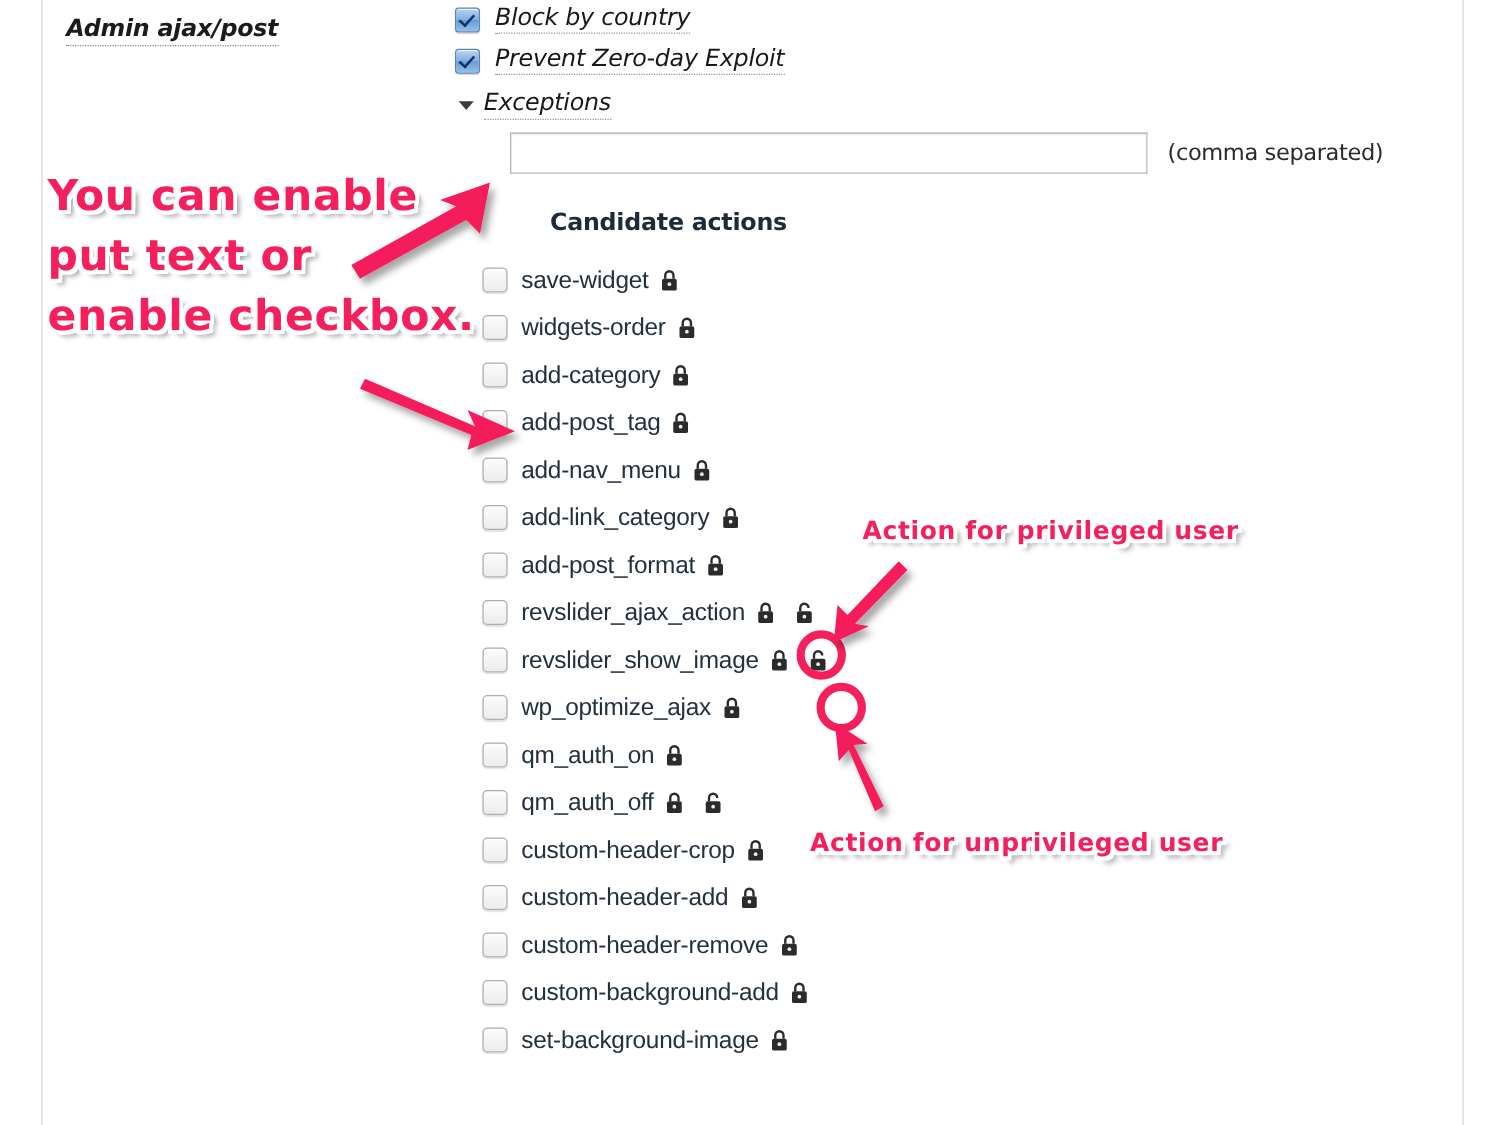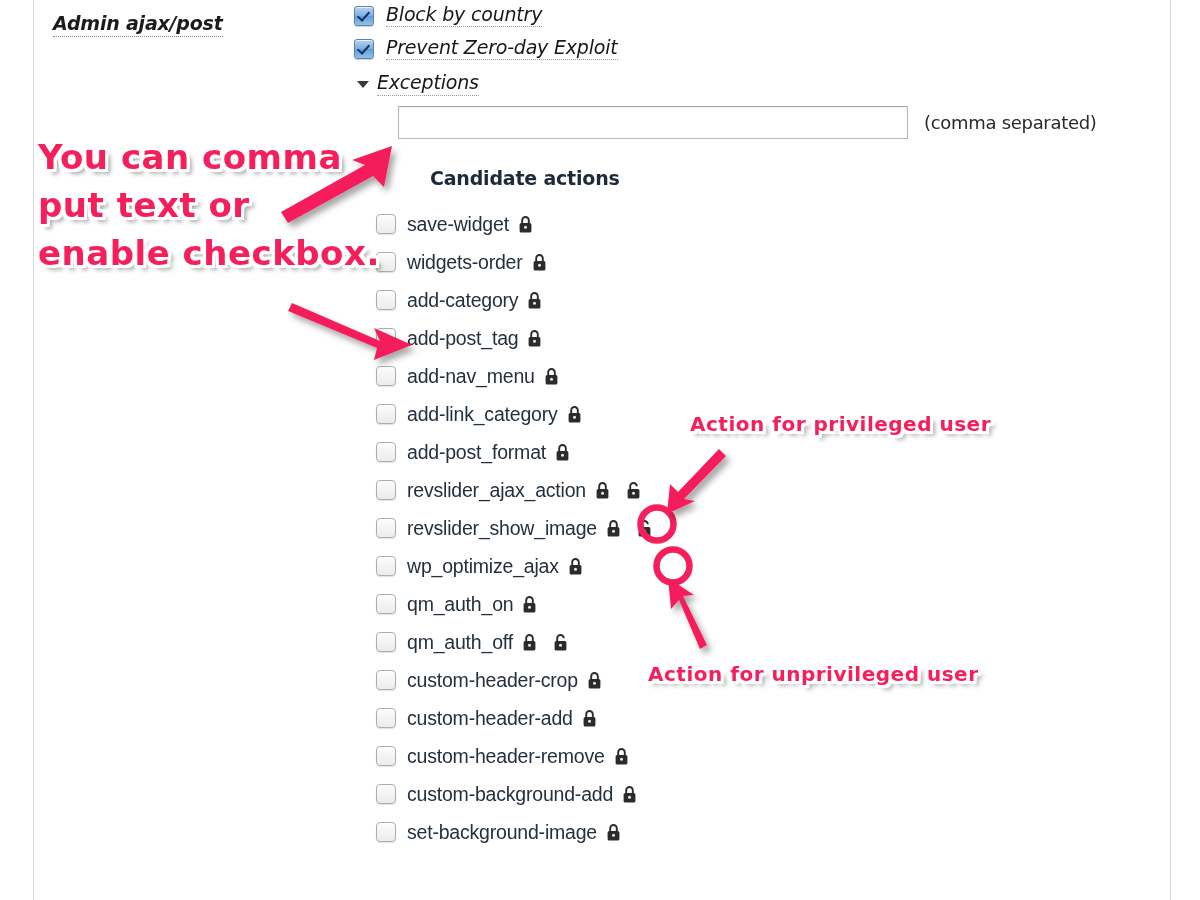--- a/index.html
+++ b/index.html
@@ -42,21 +42,21 @@
     font-style: italic;
     color: #1b1b1b;
     letter-spacing: -0.2px;
     border-bottom: 1px dotted #8a8a8a;
     padding-bottom: 2px;
   }
 
   
   .settings-col {
     position: absolute;
-    left: 354px;
+    left: 364px;
     top: 0;
     width: 800px;
   }
 
   .check-line {
     display: flex;
     align-items: flex-start;
     height: 33px;
   }
   .cb-on {
@@ -502,21 +502,21 @@
       <g filter="url(#dshadow)">
         <path d="M726,456 L684,499 L695,501 L667,514 L670,484 L678,492 L719,449 Z" fill="#f51f5c"></path>
       </g>
 
       <g filter="url(#dshadow)">
         <path d="M700,649 L679,600 L671,609 L668,578 L694,595 L683,596 L707,645 Z" fill="#f51f5c"></path>
       </g>
     </svg>
 
     <div class="note note-left" id="note-you-can">
-      <div>You can comma</div>
+      <div>You can enable</div>
       <div>put text or</div>
       <div>enable checkbox.</div>
     </div>
 
     <div class="note note-right" id="note-privileged">Action for privileged user</div>
 
     <div class="note note-right" id="note-unpriv">Action for unprivileged user</div>
   </div>
 
 </div>

